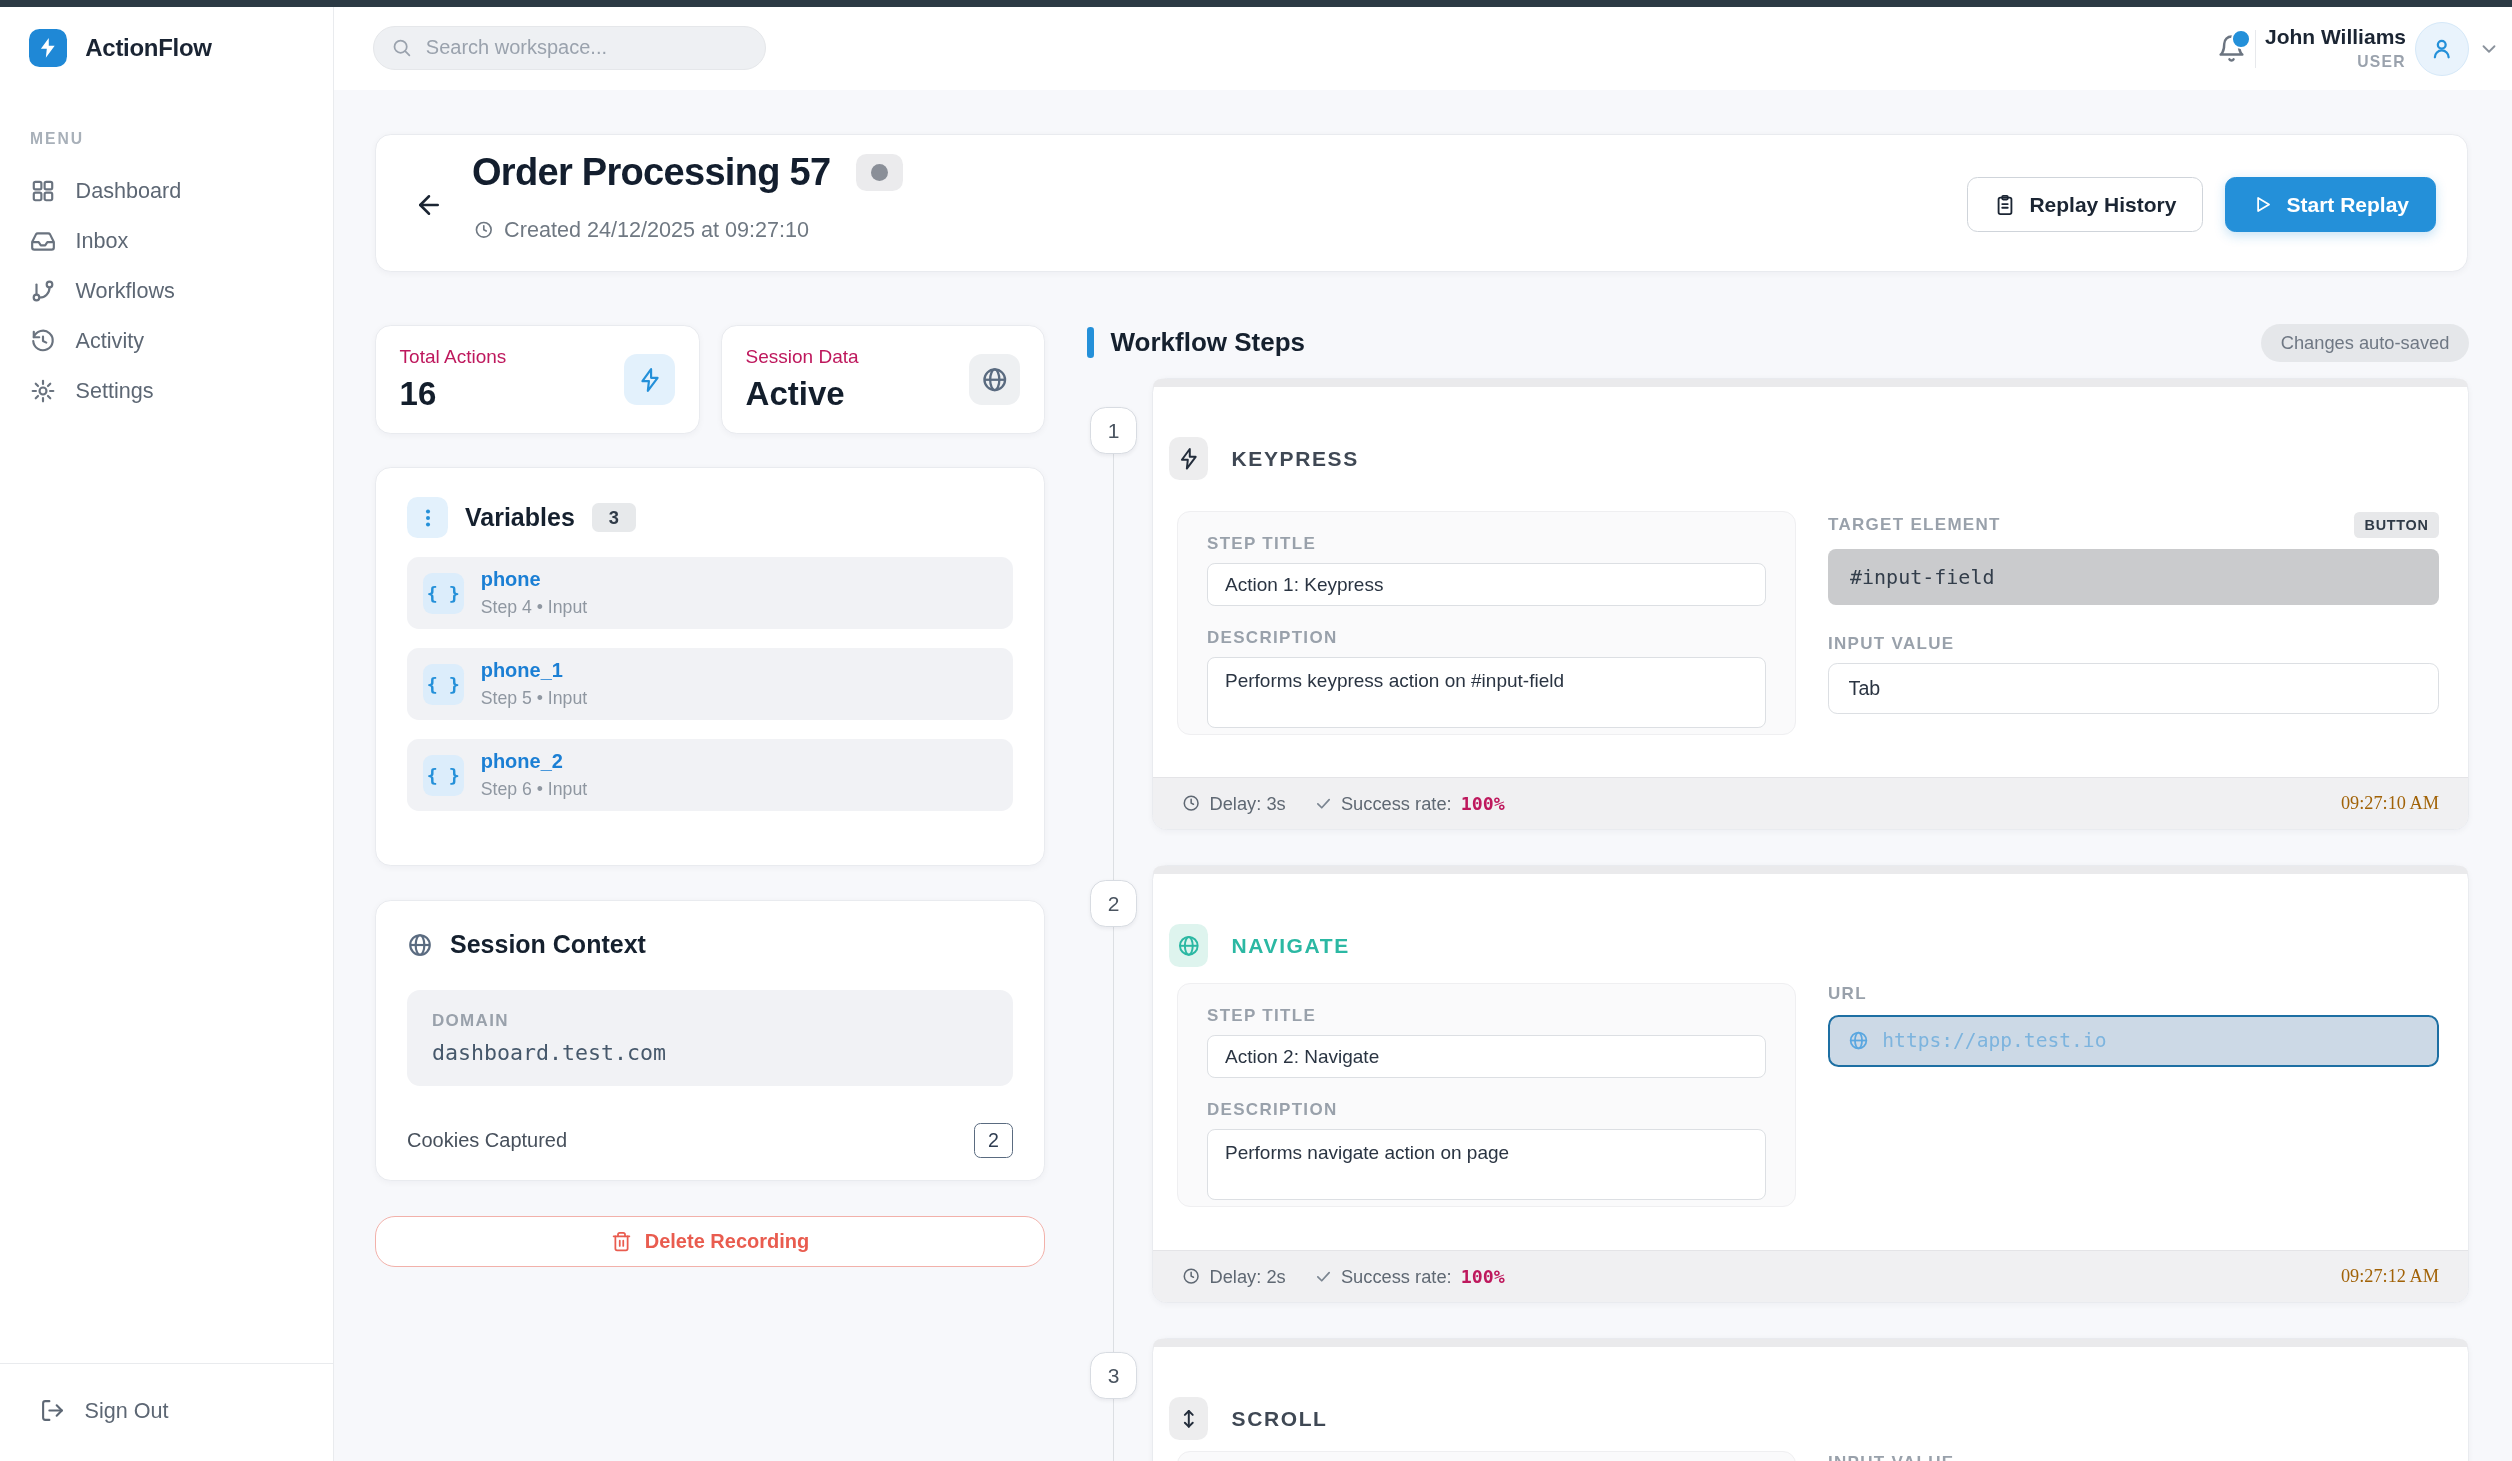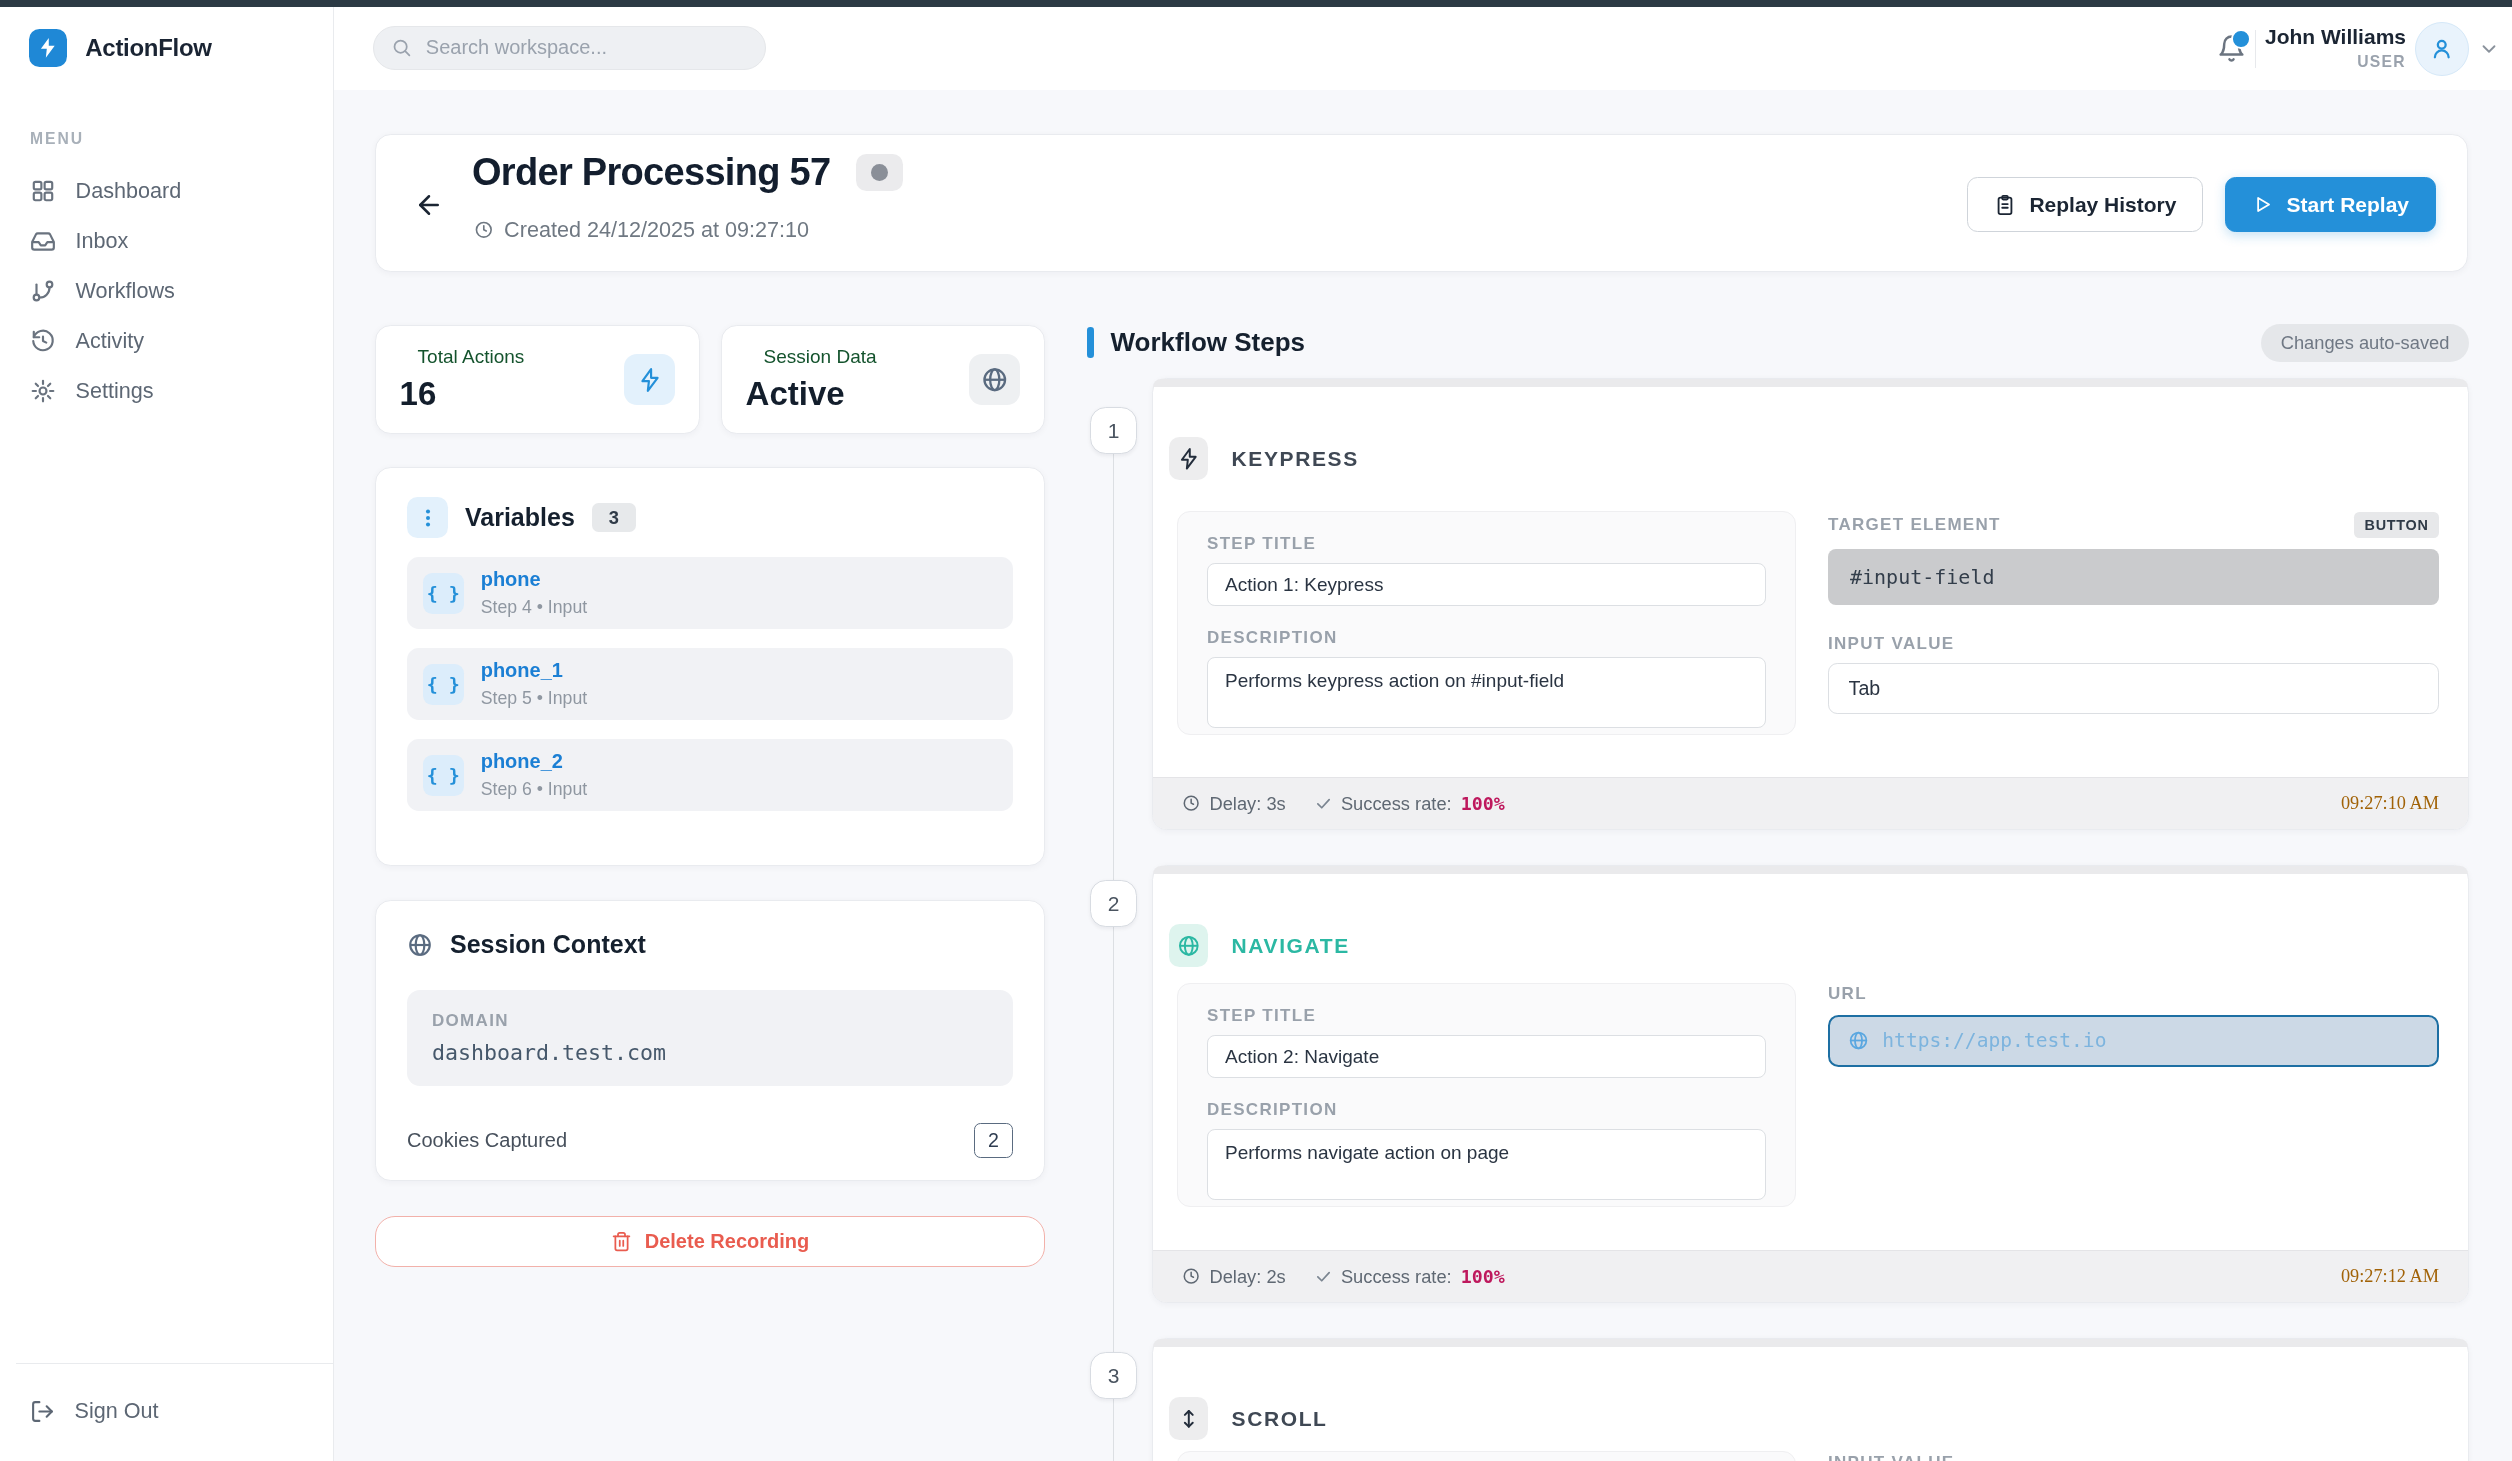--- a/index.html
+++ b/index.html
@@ -15,22 +15,22 @@
            border-right:1.3px solid #e9ebee;box-sizing:border-box;}
   .logo-row{display:flex;align-items:center;gap:18.3px;padding:22px 0 0 29px;}
   .logo-box{width:38px;height:38px;border-radius:10.5px;background:#1f88d6;display:flex;
             align-items:center;justify-content:center;}
   .app-name{font-size:24px;font-weight:700;color:#1a2433;letter-spacing:-0.3px;}
   .menu-label{margin:63px 0 0 30px;font-size:15.7px;font-weight:700;letter-spacing:2px;color:#a8b0b9;}
   .nav{margin-top:18.3px;}
   .nav-item{display:flex;align-items:center;gap:19.6px;height:50px;padding-left:30px;cursor:pointer;}
   .nav-item .nicon{color:#6a737f;}
   .nav-item .nlabel{font-size:21.6px;color:#5d6774;}
-  .signout{position:absolute;left:16px;bottom:0;width:100%;border-top:1.3px solid #e9ebee;box-sizing:border-box;
-           padding:34px 0 38px 14px;display:flex;align-items:flex-end;gap:19.6px;color:#5d6774;}
+  .signout{position:absolute;left:0;bottom:0;width:100%;border-top:1.3px solid #e9ebee;box-sizing:border-box;
+           padding:34px 0 38px 40px;display:flex;align-items:center;gap:19.6px;color:#5d6774;}
   .signout .nlabel{font-size:21.6px;}
 
   
   .header-bar{position:absolute;left:334px;top:6.5px;width:2179px;height:84px;background:#ffffff;
               border-bottom:1.3px solid #eef0f2;box-sizing:border-box;}
   .search-pill{position:absolute;left:39px;top:19px;width:393px;height:44px;background:#eef0f3;
                border:1.3px solid #e5e7ea;border-radius:23.6px;display:flex;align-items:center;
                gap:11.8px;padding:0 17px;box-sizing:border-box;color:#9aa2ad;}
   .search-pill input{flex:1;border:none;outline:none;background:transparent;font-size:20px;
                color:#444f5c;font-family:"Liberation Sans",sans-serif;}
@@ -64,21 +64,21 @@
                color:#6f7882;font-size:21.6px;}
   .head-actions{position:absolute;right:31px;top:42px;display:flex;gap:22px;}
   .btn{display:flex;align-items:center;gap:13px;height:55px;padding:0 26px;border-radius:10.5px;
        font-size:21px;font-weight:700;cursor:pointer;box-sizing:border-box;}
   .btn-outline{background:#ffffff;border:1.3px solid #cfd4da;color:#1b2533;}
   .btn-primary{background:#2490d9;border:1.3px solid #2490d9;color:#ffffff;box-shadow:0 3.9px 10.5px rgba(36,144,217,0.25);}
 
   
   .stat-card{position:absolute;height:109px;display:flex;align-items:center;justify-content:space-between;
              padding:0 23.6px;}
-  .stat-label{font-size:19px;color:#14532d;margin-left:18px;}
+  .stat-label{font-size:19px;color:#be185d;}
   .stat-value{font-size:33px;font-weight:700;color:#131e2c;margin-top:7.9px;}
   .stat-icon{width:51px;height:51px;border-radius:13px;display:flex;align-items:center;justify-content:center;}
   .icon-blue-bg{background:#e3f1fc;color:#2490d9;}
   .icon-gray-bg{background:#eef0f2;color:#5a6b80;}
 
   
   .vars-panel{position:absolute;left:41px;top:377px;width:670px;height:399px;padding:29px 31px;}
   .panel-head{display:flex;align-items:center;gap:17px;}
   .sq-icon{width:41px;height:41px;border-radius:10.5px;display:flex;align-items:center;justify-content:center;}
   .panel-title{font-size:25px;font-weight:700;color:#15202e;}

